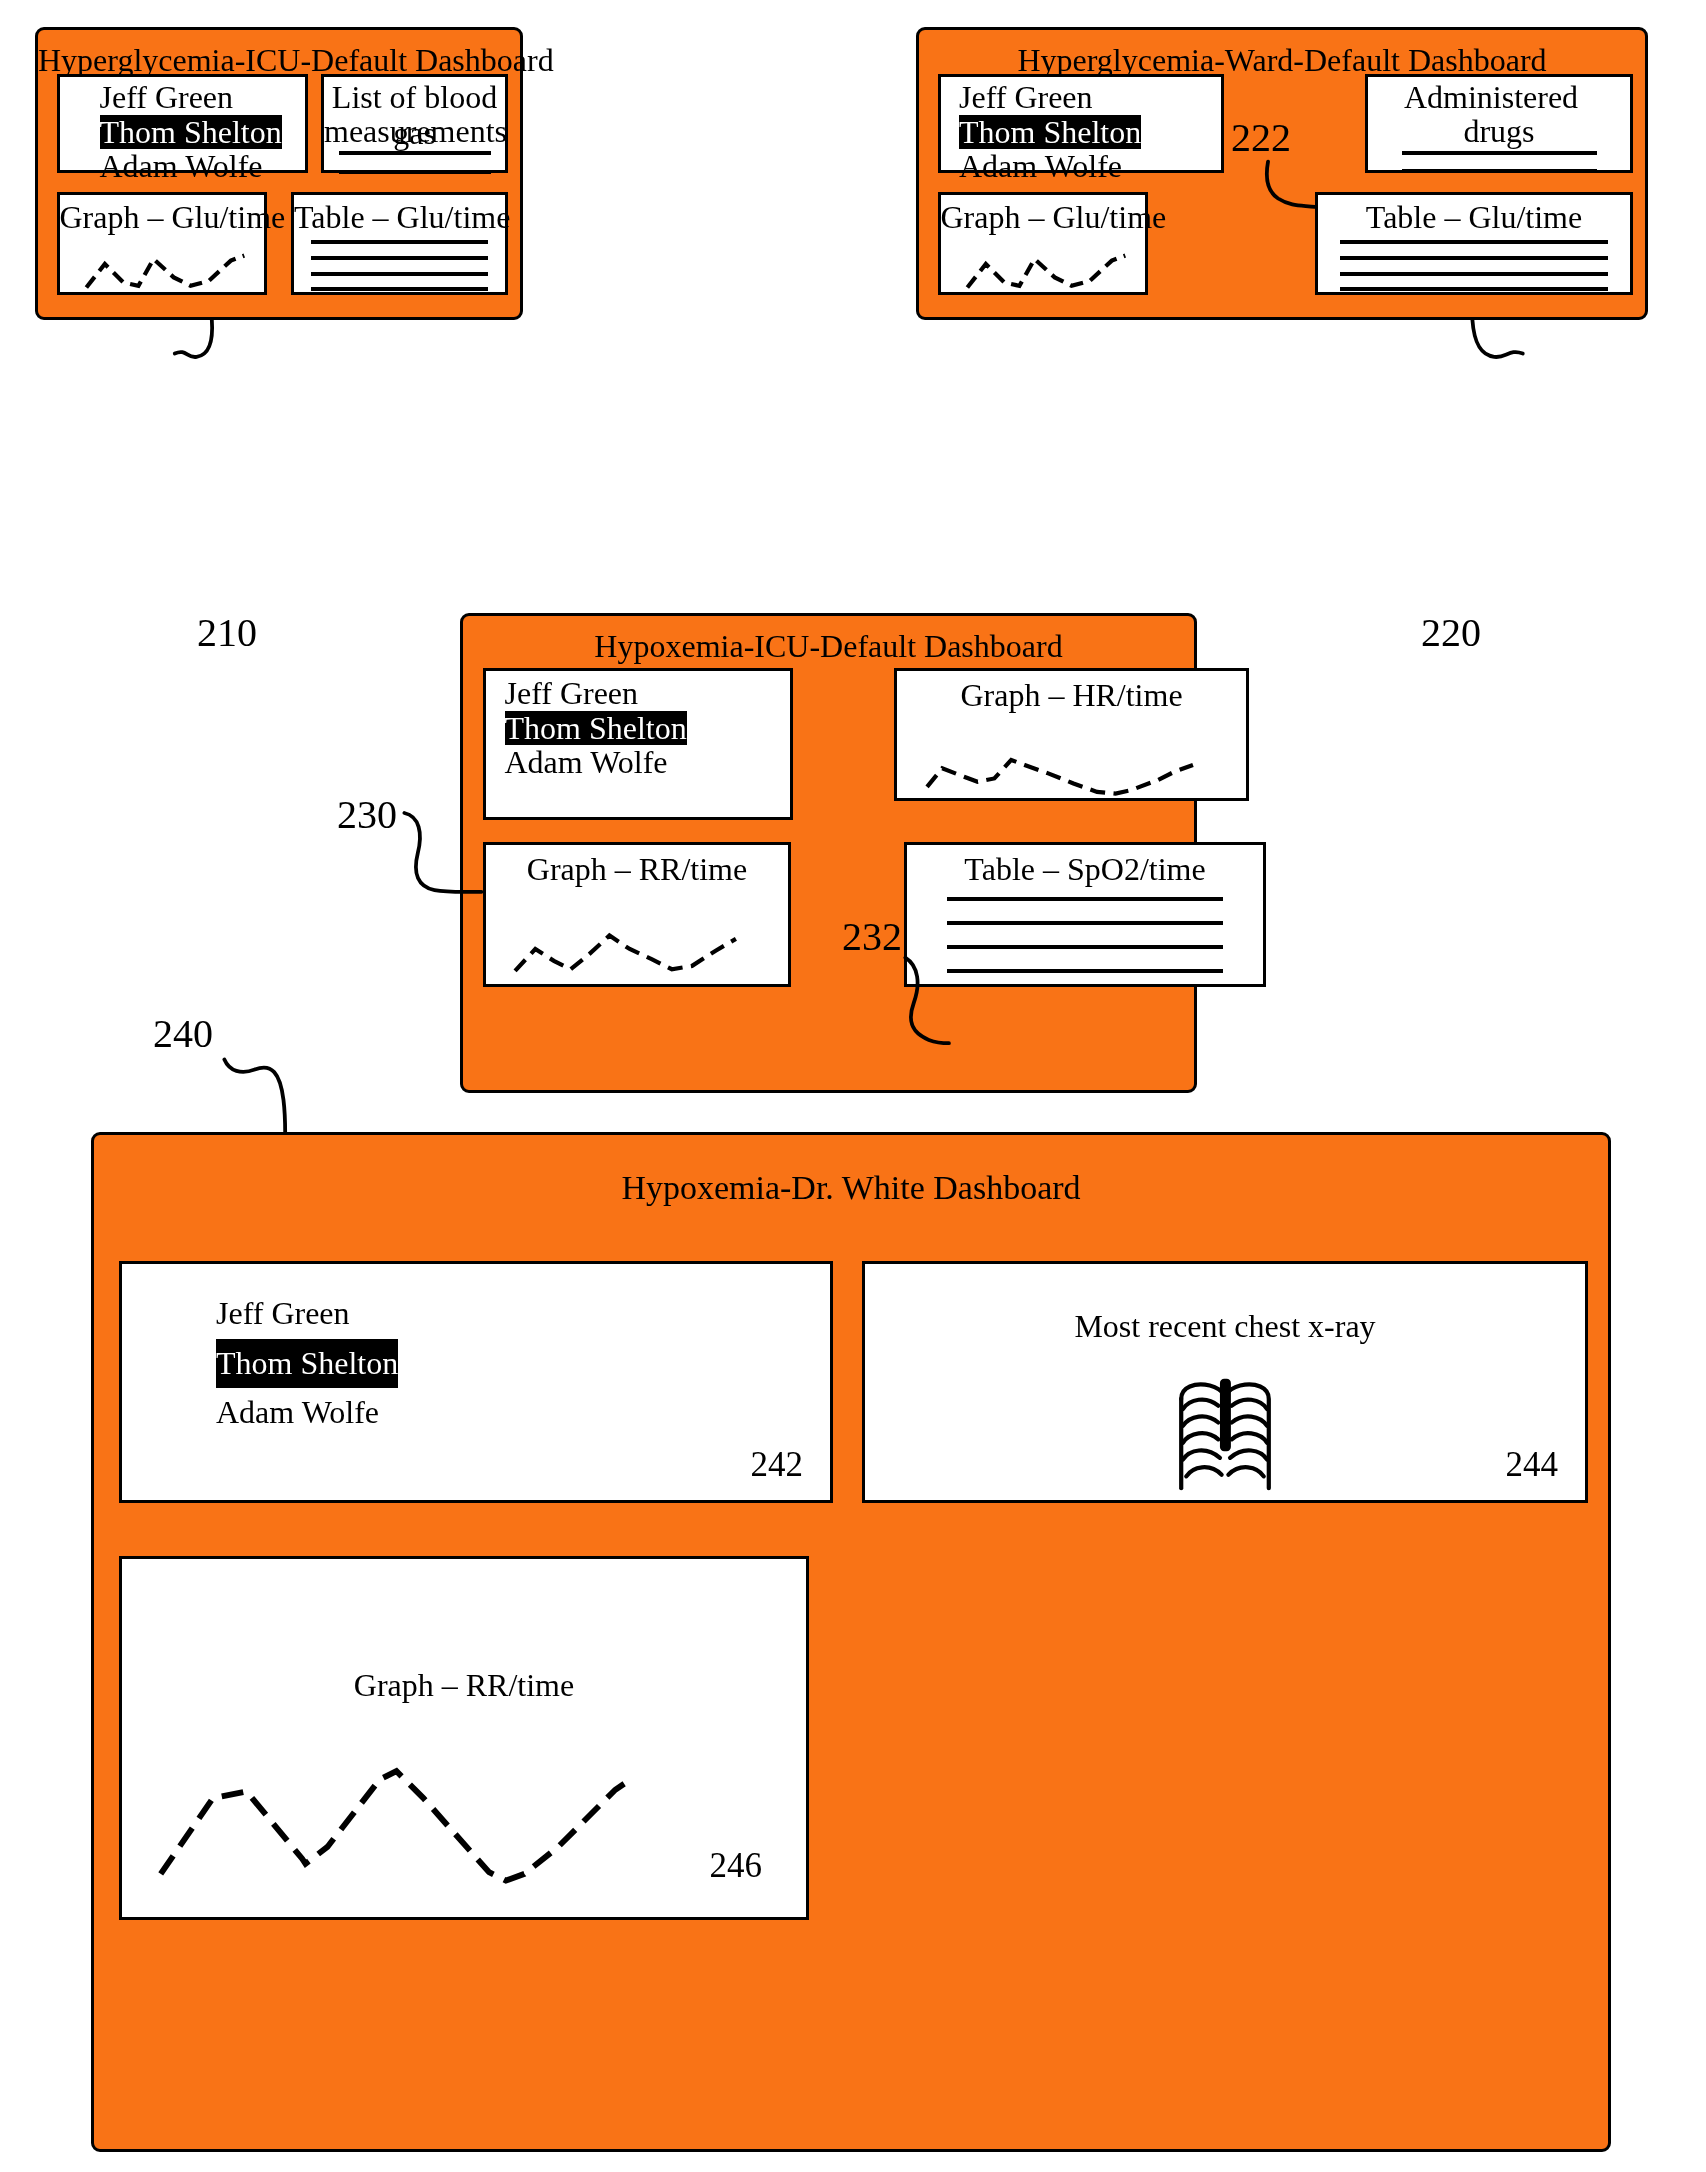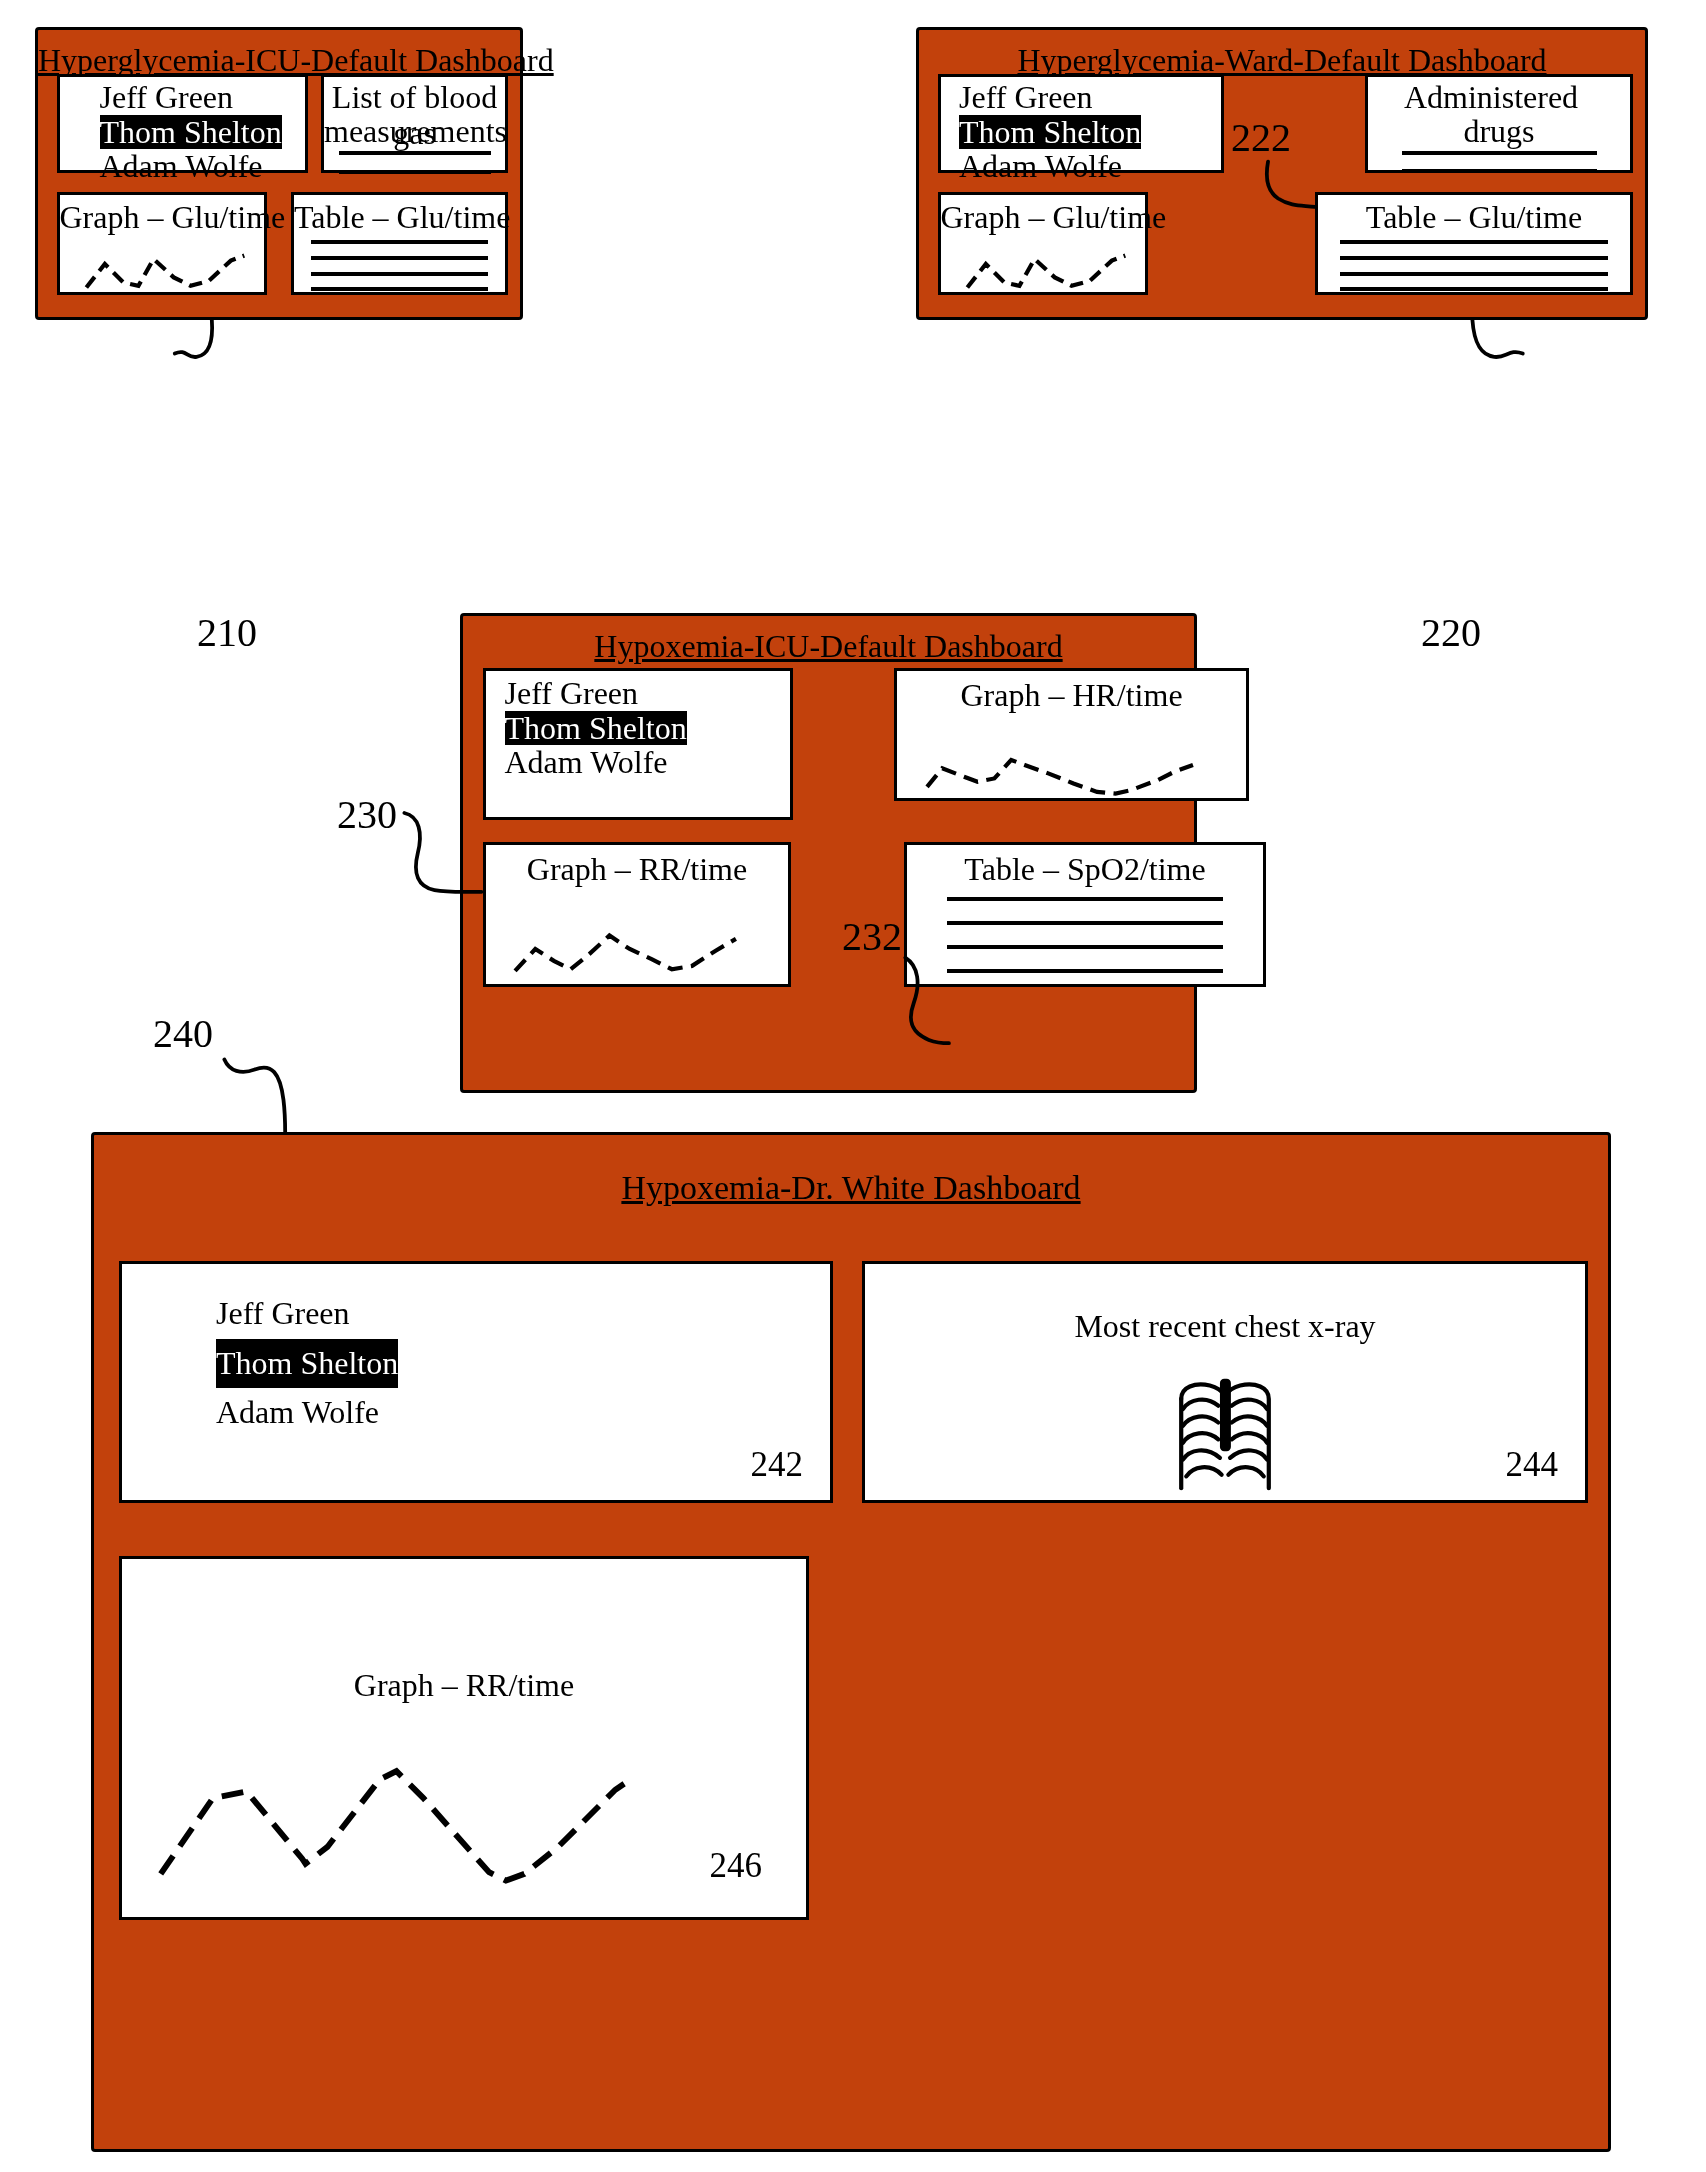--- a/index.html
+++ b/index.html
@@ -13,24 +13,23 @@
     position: relative;
     font-family: "Liberation Serif", "DejaVu Serif", serif;
     color: #000000;
     overflow: hidden;
   }
 
   
   .dash {
     position: absolute;
     border: 3.4px solid #000;
-    border-radius: 4px;
+    border-radius: 9px;
     box-sizing: border-box;
-    background: #c2410c;
-    text-decoration: underline;
+    background: #f97316;
   }
   .dash-title {
     text-align: center;
     font-size: 32px;
     line-height: 1.05;
     padding-top: 13.5px;
     white-space: nowrap;
   }
 
   

